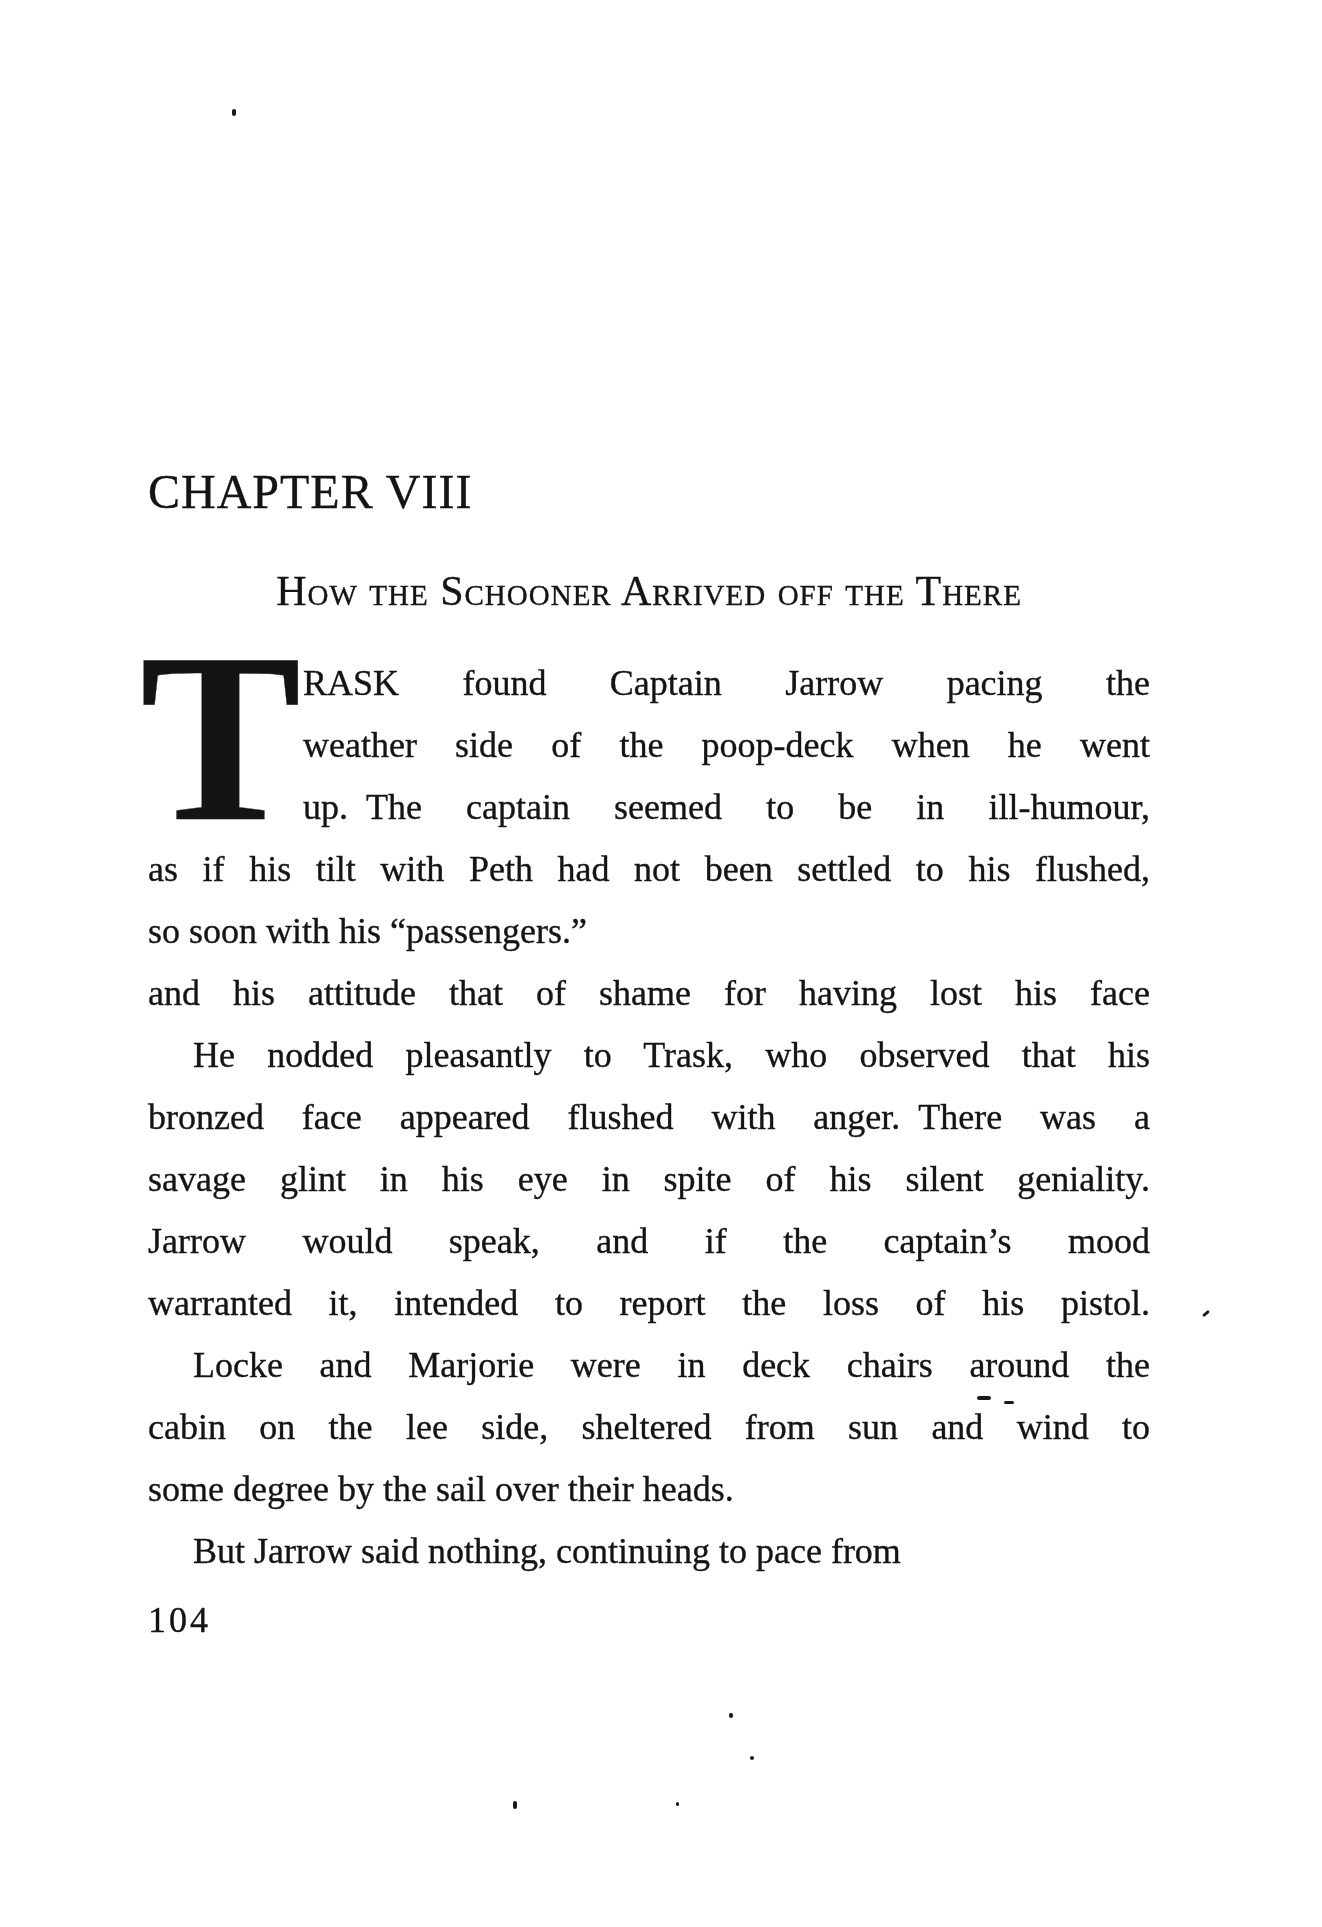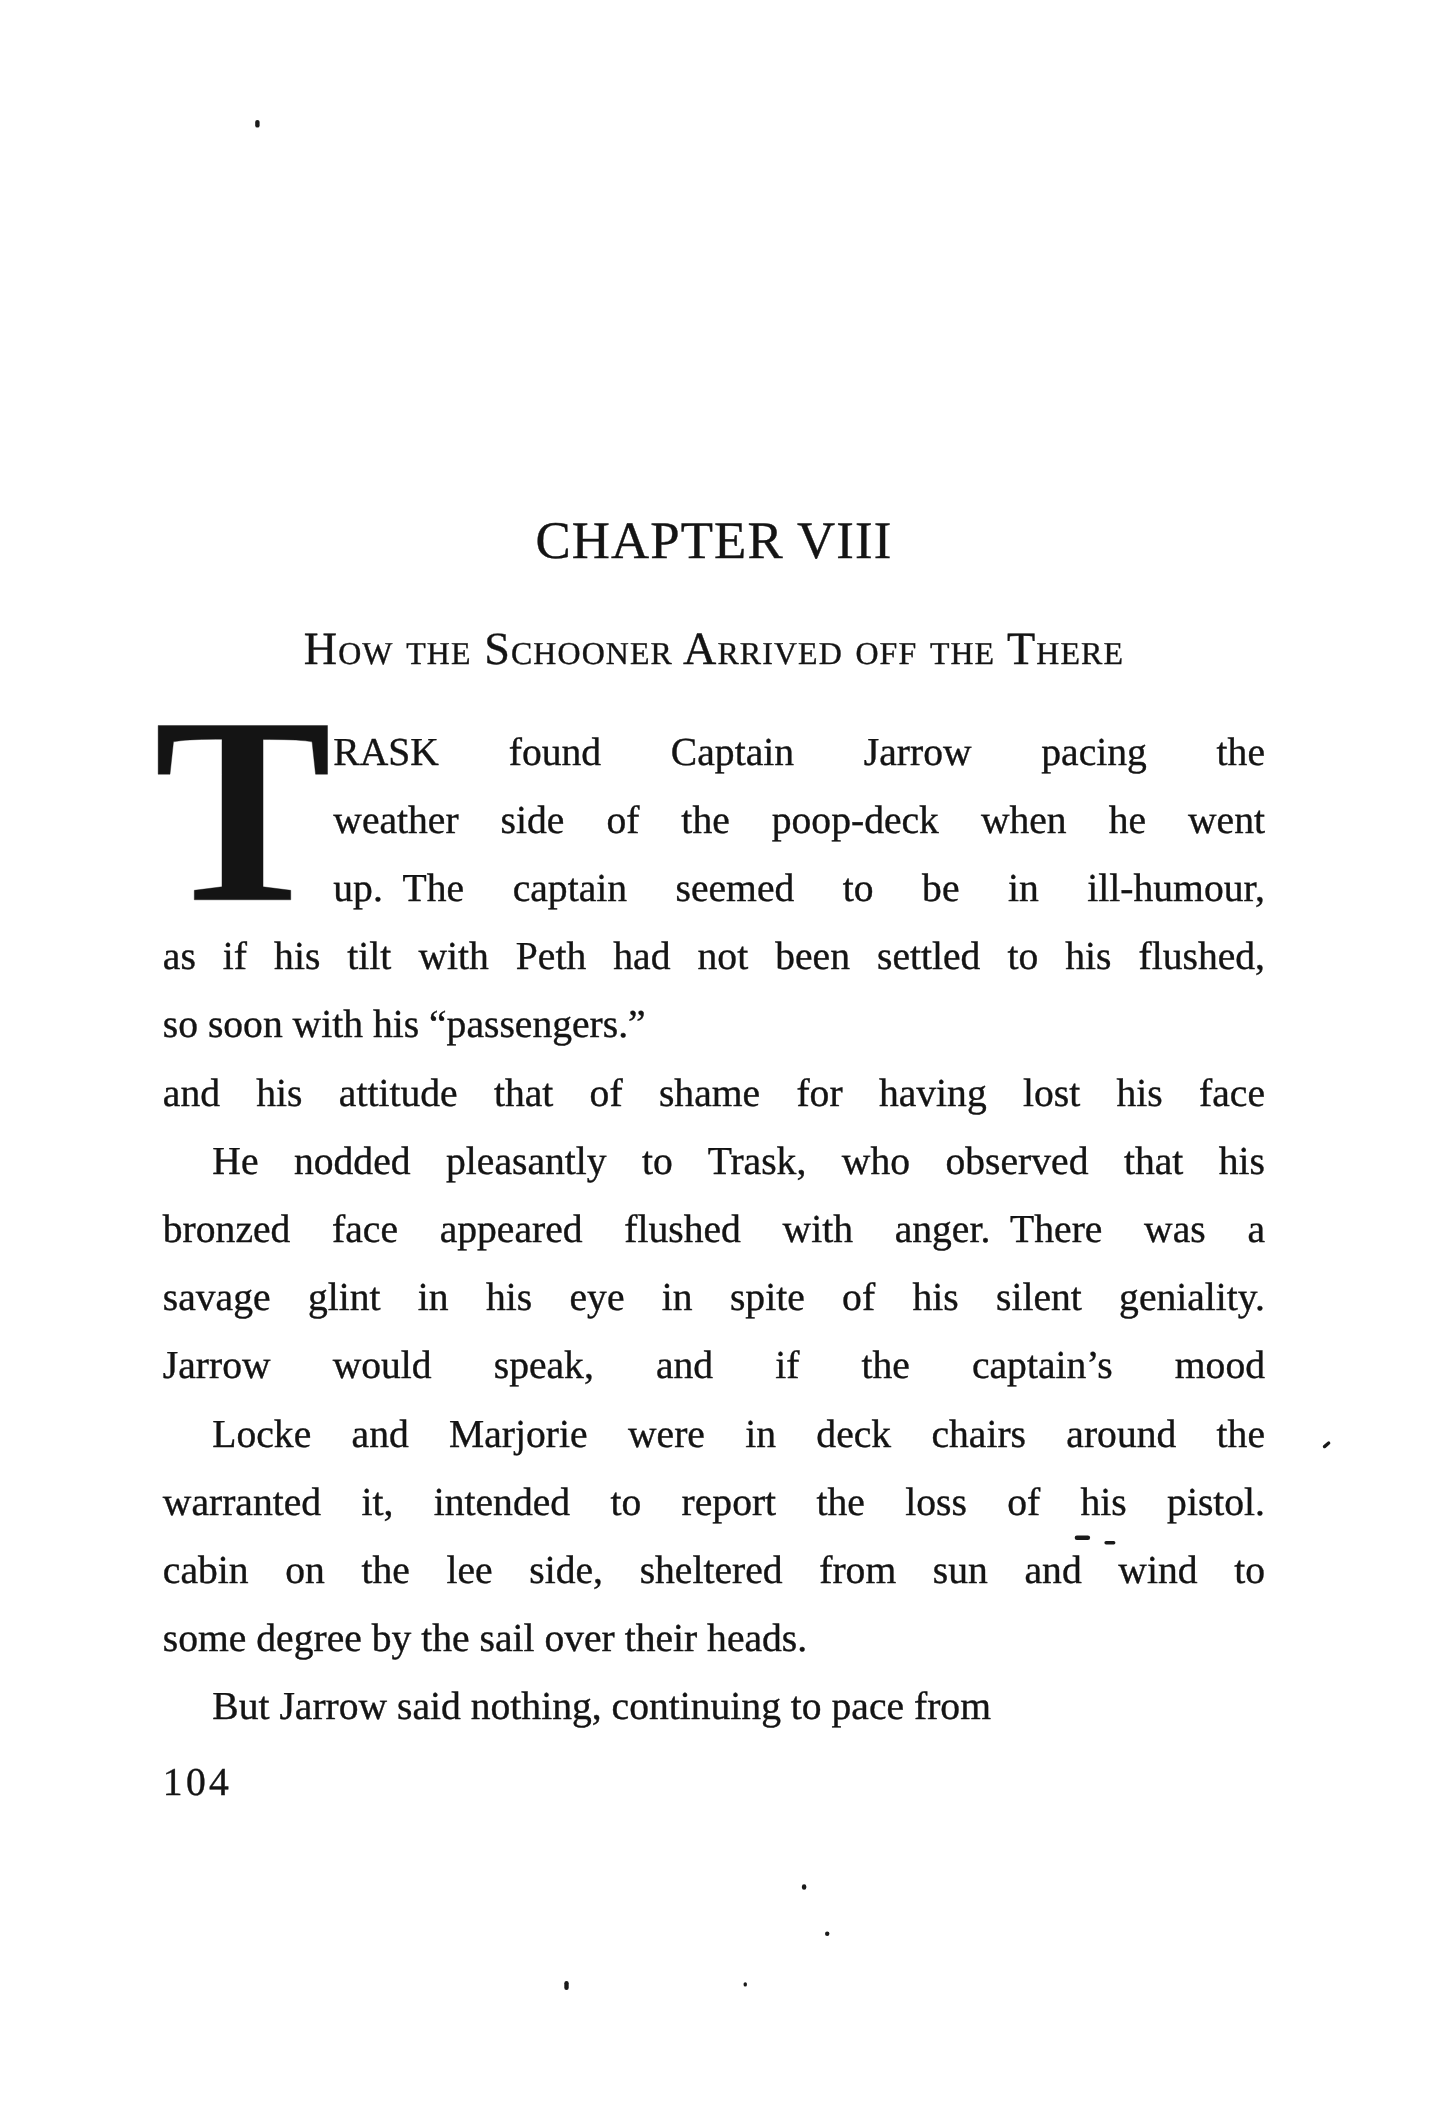--- a/index.html
+++ b/index.html
@@ -7,21 +7,21 @@
     position:relative;
     width:1322px;height:1927px;
     background:#ffffff;
     color:#141414;
     font-family:"Liberation Serif", serif;
     overflow:hidden;
     -webkit-text-stroke:0.35px #141414;
   }
   .chapter{
     position:absolute;left:148px;top:466px;width:1002px;
-    margin:0;text-align:center;
+    margin:0;
     font-size:48px;line-height:52px;font-weight:normal;
     letter-spacing:1px;
   }
   .subtitle{
     position:absolute;left:148px;top:568px;width:1002px;
     margin:0;text-align:center;
     font-size:42px;line-height:46px;font-weight:normal;
     font-variant:small-caps;letter-spacing:1px;
   }
   .body-text{
@@ -66,23 +66,23 @@
     <div class="ln jl dcoff">up. The captain seemed to be in ill-humour,</div>
     <div class="ln jl">as if his tilt with Peth had not been settled to his flushed,</div>
     <div class="ln">so soon with his “passengers.”</div>
     <div class="ln jl">and his attitude that of shame for having lost his face</div>
 
     <div class="ln jl ind">He nodded pleasantly to Trask, who observed that his</div>
     <div class="ln jl">bronzed face appeared flushed with anger. There was a</div>
     <div class="ln jl">savage glint in his eye in spite of his silent geniality.</div>
 
     <div class="ln jl">Jarrow would speak, and if the captain’s mood</div>
+    <div class="ln jl">warranted it, intended to report the loss of his pistol.</div>
+
     <div class="ln jl ind">Locke and Marjorie were in deck chairs around the</div>
-
-    <div class="ln jl">warranted it, intended to report the loss of his pistol.</div>
     <div class="ln jl">cabin on the lee side, sheltered from sun and wind to</div>
     <div class="ln">some degree by the sail over their heads.</div>
 
     <div class="ln ind">But Jarrow said nothing, continuing to pace from</div>
   </div>
 
   <div class="folio">104</div>
 
 <div class="speck" style="left: 232px; top: 109px; width: 4px; height: 7px; transform: rotate(0deg);"></div>
     <div class="speck" style="left: 1202px; top: 1312px; width: 8px; height: 3px; transform: rotate(-40deg);"></div>

